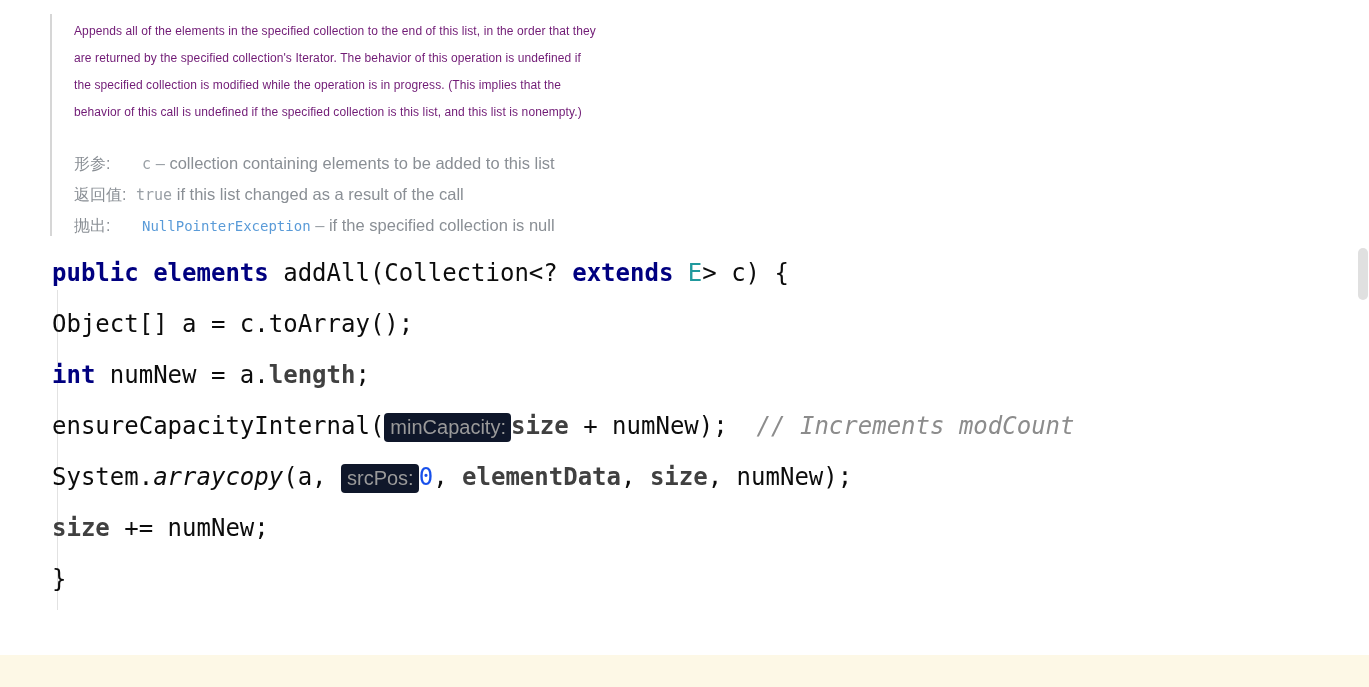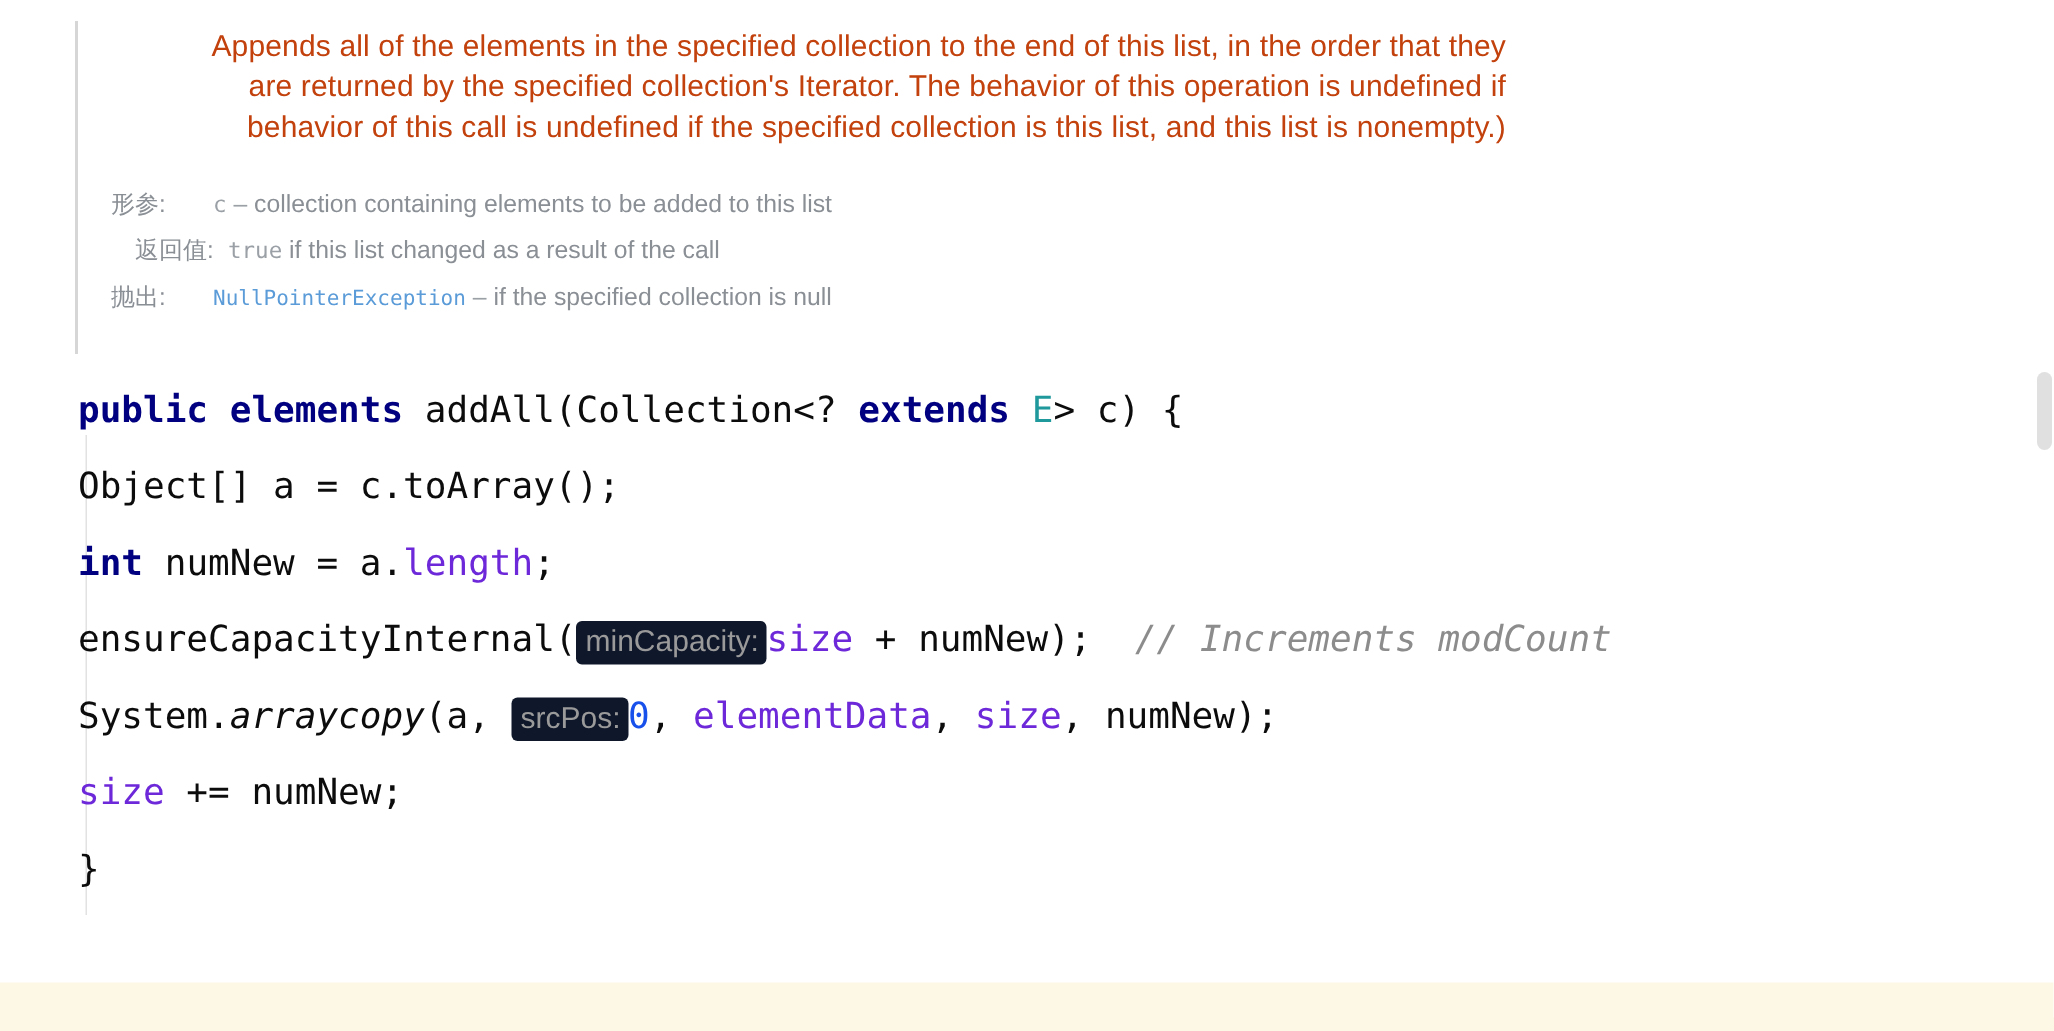--- a/index.html
+++ b/index.html
@@ -31,43 +31,42 @@
     width: 2px;
     height: 222px;
     background: #d6d6d6;
   }
   #doc-body {
     margin-left: 74px;
     width: 930px;
   }
   .doc-para {
     font-family: "Liberation Sans", sans-serif;
-    font-size: 20px;
+    font-size: 12px;
     line-height: 27px;
-    color: #c2410c;
+    color: #701a75;
     margin: 0;
     letter-spacing: 0.1px;
-    text-align: right;
   }
   .doc-tag-row {
     display: flex;
     align-items: baseline;
     margin-top: 24px;
     font-size: 16.5px;
     line-height: 26px;
     color: #8a8f95;
   }
   .doc-tag-row.tight { margin-top: 4px; }
   .tag-label {
     flex: 0 0 auto;
     color: #8a8f95;
     font-size: 16px;
   }
   .tag-label.w-wide { width: 68px; }
-  .tag-label.w-mid  { width: 62px; margin-left: 16px; }
+  .tag-label.w-mid  { width: 62px; }
   .tag-value {
     flex: 1 1 auto;
     color: #8a8f95;
   }
   .mono-inline {
     font-family: "DejaVu Sans Mono", monospace;
     font-size: 15px;
     color: #9aa0a6;
   }
   .mono-link {
@@ -101,21 +100,21 @@
     white-space: nowrap;
     font-family: "DejaVu Sans Mono", monospace;
     font-size: 24px;
     color: #0c0c0c;
     padding-left: 52px;
   }
   .ind1 { }
 
   .kw      { color: #000080; font-weight: bold; }
   .typeparam { color: #20999d; }
-  .field   { color: #6d28d9; font-weight: normal; text-align: center; }
+  .field   { color: #404040; font-weight: bold; text-align: center; }
   .num     { color: #1750eb; }
   .static-m{ font-style: italic; }
   .comment { color: #8c8c8c; font-style: italic; }
   .plain   { color: #0c0c0c; margin-top: 48px; }
 
   .hint {
     font-family: "Liberation Sans", sans-serif;
     font-size: 20px;
     color: #9a9a9a;
     background: #0f172a;
@@ -154,20 +153,21 @@
 </style>
 </head>
 <body>
 
 <div id="doc-block">
   <div id="doc-rule"></div>
   <div id="doc-body">
 
     <p class="doc-para">Appends all of the elements in the specified collection to the end of this list, in the order that they</p>
     <p class="doc-para">are returned by the specified collection's Iterator. The behavior of this operation is undefined if</p>
+    <p class="doc-para">the specified collection is modified while the operation is in progress. (This implies that the</p>
     <p class="doc-para">behavior of this call is undefined if the specified collection is this list, and this list is nonempty.)</p>
 
     <div class="doc-tag-row">
       <span class="tag-label w-wide">形参:</span>
       <span class="tag-value"><span class="mono-inline">c</span> <span class="dash">–</span> <span>collection containing elements to be added to this list</span></span>
     </div>
 
     <div class="doc-tag-row tight">
       <span class="tag-label w-mid">返回值:</span>
       <span class="tag-value"><span class="mono-inline">true</span> <span>if this list changed as a result of the call</span></span>

